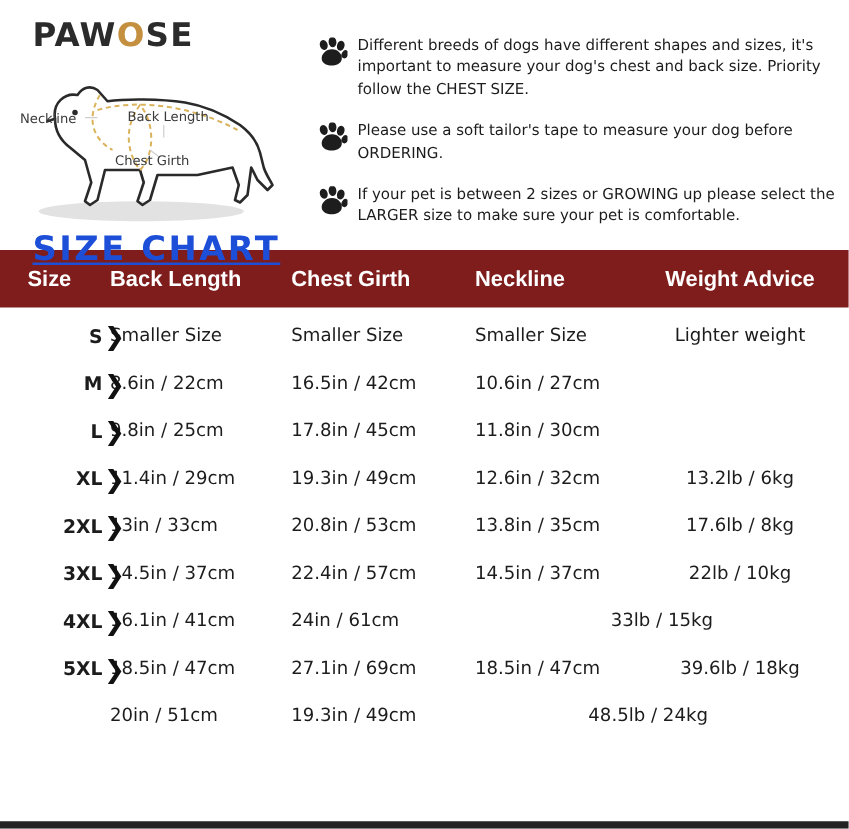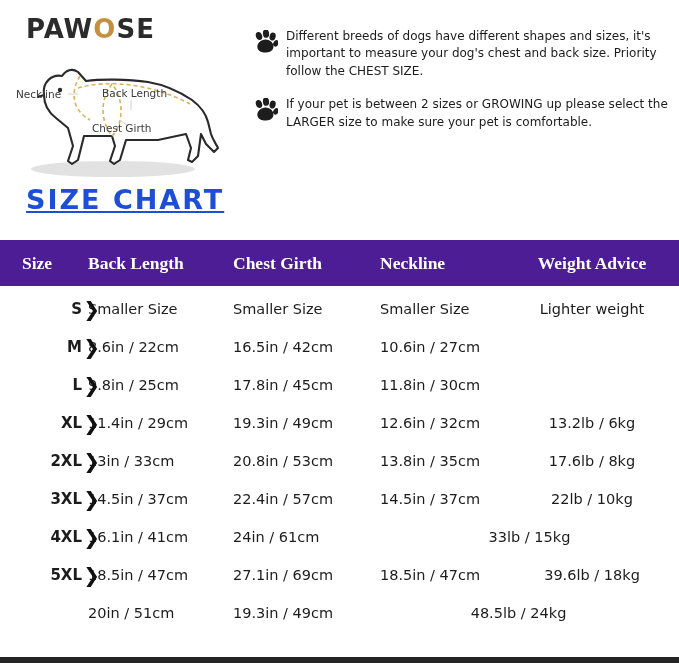--- a/index.html
+++ b/index.html
@@ -15,21 +15,21 @@
     position: relative;
     overflow: hidden;
   }
 
   
   .top {
     display: flex;
     flex-direction: row;
     padding: 10px 8px 0 8px;
     box-sizing: border-box;
-    height: 240px;
+    height: 200px;
   }
   .top-left {
     width: 238px;
     flex: 0 0 238px;
     position: relative;
   }
   .top-right {
     flex: 1;
     padding-top: 18px;
     padding-left: 6px;
@@ -90,26 +90,26 @@
     line-height: 1.45;
     color: #1c1c1c;
   }
 
   
   .table {
     width: 679px;
     box-sizing: border-box;
   }
   .thead {
-    background: #4c1d95;
+    background: #7f1d1d;
     color: #ffffff;
     display: flex;
     align-items: center;
     height: 46px;
-    font-family: Liberation Serif, serif;
+    font-family: Liberation Sans, sans-serif;
     font-weight: bold;
     font-size: 17.5px;
   }
   .col-size      { flex: 0 0 88px;  padding-left: 22px; box-sizing: border-box; }
   .col-back      { flex: 0 0 145px; box-sizing: border-box; }
   .col-chest     { flex: 0 0 147px; box-sizing: border-box; }
   .col-neck      { flex: 0 0 125px; box-sizing: border-box; }
   .col-weight    { flex: 1;         box-sizing: border-box; text-align: center; }
 
   .tbody {
@@ -216,31 +216,43 @@
           <ellipse cx="7" cy="6" rx="3.1" ry="4.1" fill="#1d1d1d" transform="rotate(-18 7 6)"></ellipse>
           <ellipse cx="14" cy="3.6" rx="3.1" ry="4.2" fill="#1d1d1d" transform="rotate(-6 14 3.6)"></ellipse>
           <ellipse cx="20.6" cy="6.6" rx="3" ry="4" fill="#1d1d1d" transform="rotate(16 20.6 6.6)"></ellipse>
           <ellipse cx="24" cy="13.4" rx="2.6" ry="3.4" fill="#1d1d1d" transform="rotate(32 24 13.4)"></ellipse>
           <path d="M13.6 9.4 C18.4 9.4 22.2 13.4 21.4 17.4 C20.7 21.2 16.6 22.4 13.3 22.4 C10 22.4 6 21.2 5.4 17.4 C4.8 13.4 8.8 9.4 13.6 9.4 Z" fill="#1d1d1d"></path>
         </svg>
       </div>
       <div class="btext">Different breeds of dogs have different shapes and sizes, it's important to measure your dog's chest and back size. Priority follow the CHEST SIZE.</div>
     </div>
 
-
     <div class="bullet">
       <div class="paw-icon">
         <svg width="26" height="24" viewBox="0 0 26 24">
           <ellipse cx="7" cy="6" rx="3.1" ry="4.1" fill="#1d1d1d" transform="rotate(-18 7 6)"></ellipse>
           <ellipse cx="14" cy="3.6" rx="3.1" ry="4.2" fill="#1d1d1d" transform="rotate(-6 14 3.6)"></ellipse>
           <ellipse cx="20.6" cy="6.6" rx="3" ry="4" fill="#1d1d1d" transform="rotate(16 20.6 6.6)"></ellipse>
           <ellipse cx="24" cy="13.4" rx="2.6" ry="3.4" fill="#1d1d1d" transform="rotate(32 24 13.4)"></ellipse>
           <path d="M13.6 9.4 C18.4 9.4 22.2 13.4 21.4 17.4 C20.7 21.2 16.6 22.4 13.3 22.4 C10 22.4 6 21.2 5.4 17.4 C4.8 13.4 8.8 9.4 13.6 9.4 Z" fill="#1d1d1d"></path>
         </svg>
       </div>
+      <div class="btext">Please use a soft tailor's tape to measure your dog before ORDERING.</div>
+    </div>
+
+    <div class="bullet">
+      <div class="paw-icon">
+        <svg width="26" height="24" viewBox="0 0 26 24">
+          <ellipse cx="7" cy="6" rx="3.1" ry="4.1" fill="#1d1d1d" transform="rotate(-18 7 6)"></ellipse>
+          <ellipse cx="14" cy="3.6" rx="3.1" ry="4.2" fill="#1d1d1d" transform="rotate(-6 14 3.6)"></ellipse>
+          <ellipse cx="20.6" cy="6.6" rx="3" ry="4" fill="#1d1d1d" transform="rotate(16 20.6 6.6)"></ellipse>
+          <ellipse cx="24" cy="13.4" rx="2.6" ry="3.4" fill="#1d1d1d" transform="rotate(32 24 13.4)"></ellipse>
+          <path d="M13.6 9.4 C18.4 9.4 22.2 13.4 21.4 17.4 C20.7 21.2 16.6 22.4 13.3 22.4 C10 22.4 6 21.2 5.4 17.4 C4.8 13.4 8.8 9.4 13.6 9.4 Z" fill="#1d1d1d"></path>
+        </svg>
+      </div>
       <div class="btext">If your pet is between 2 sizes or GROWING up please select the LARGER size to make sure your pet is comfortable.</div>
     </div>
 
   </div>
 </div>
 
 <div class="table">
 
   <div class="thead">
     <div class="col-size">Size</div>

